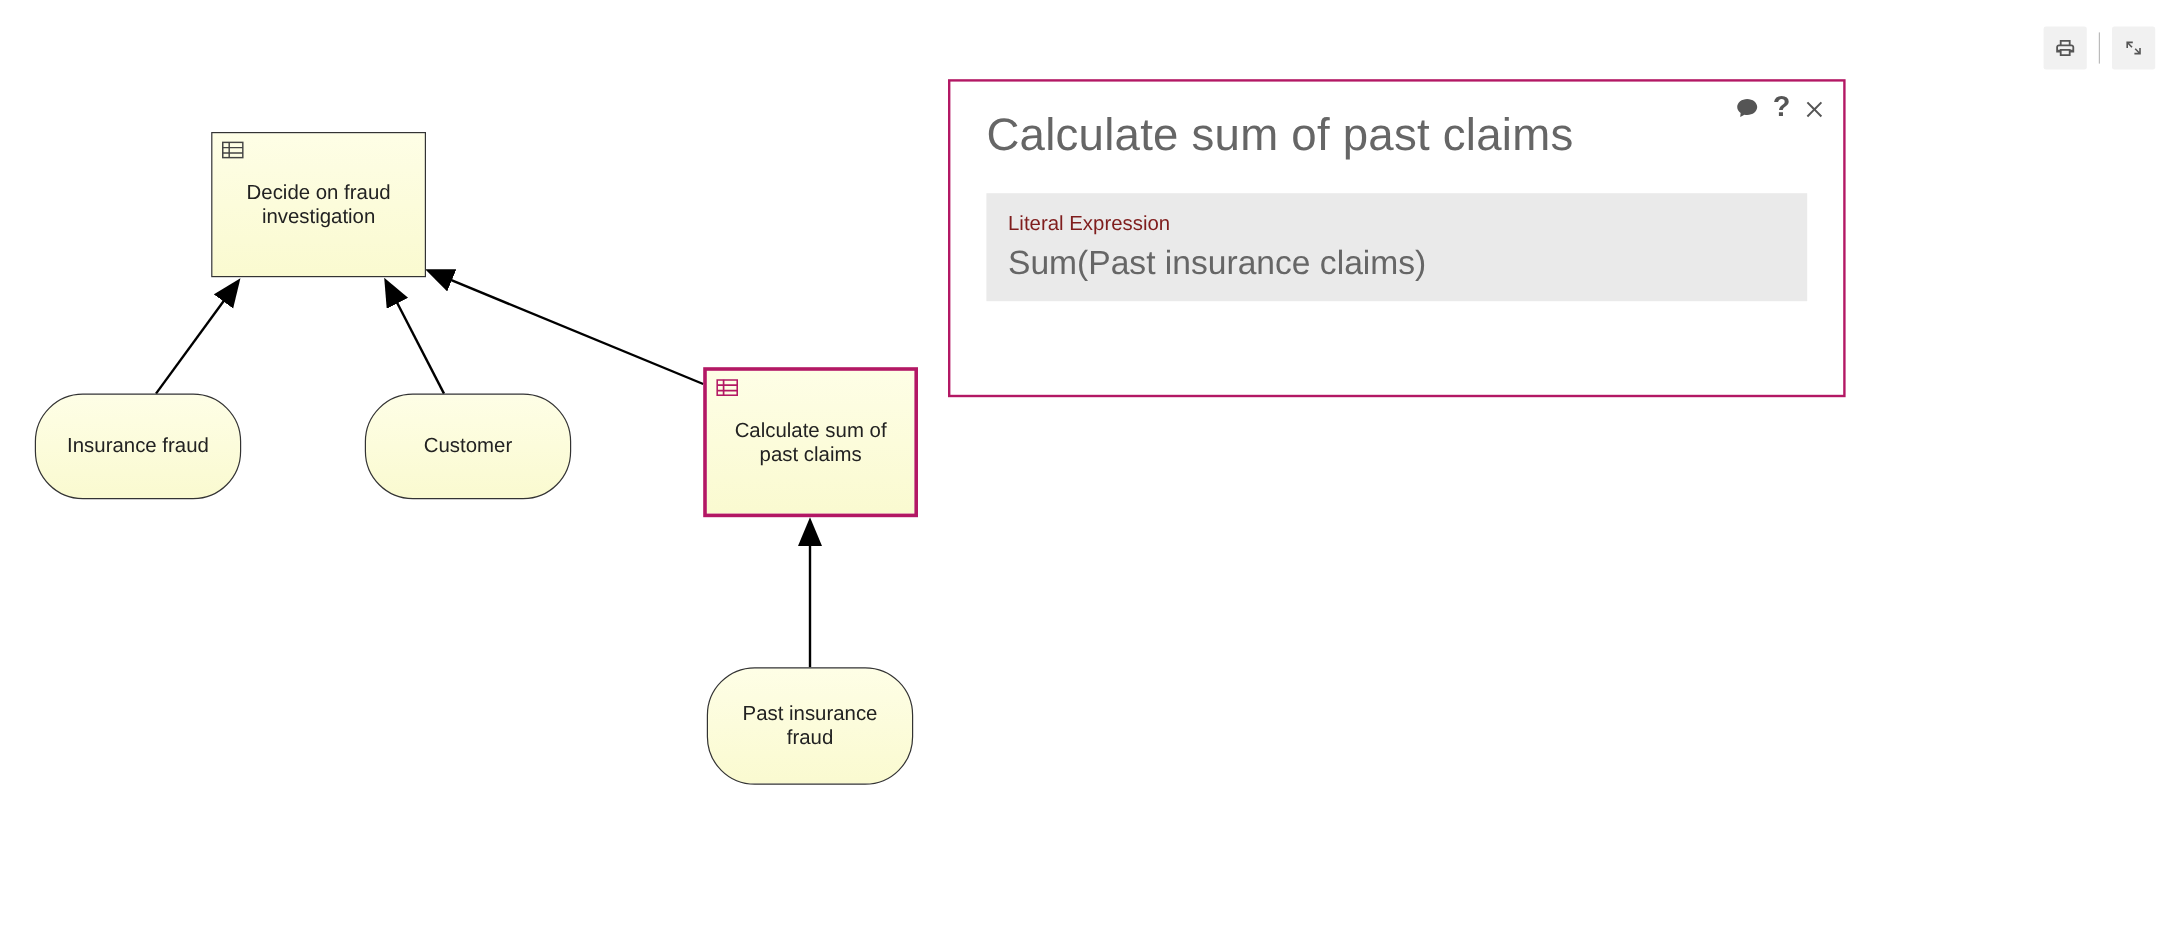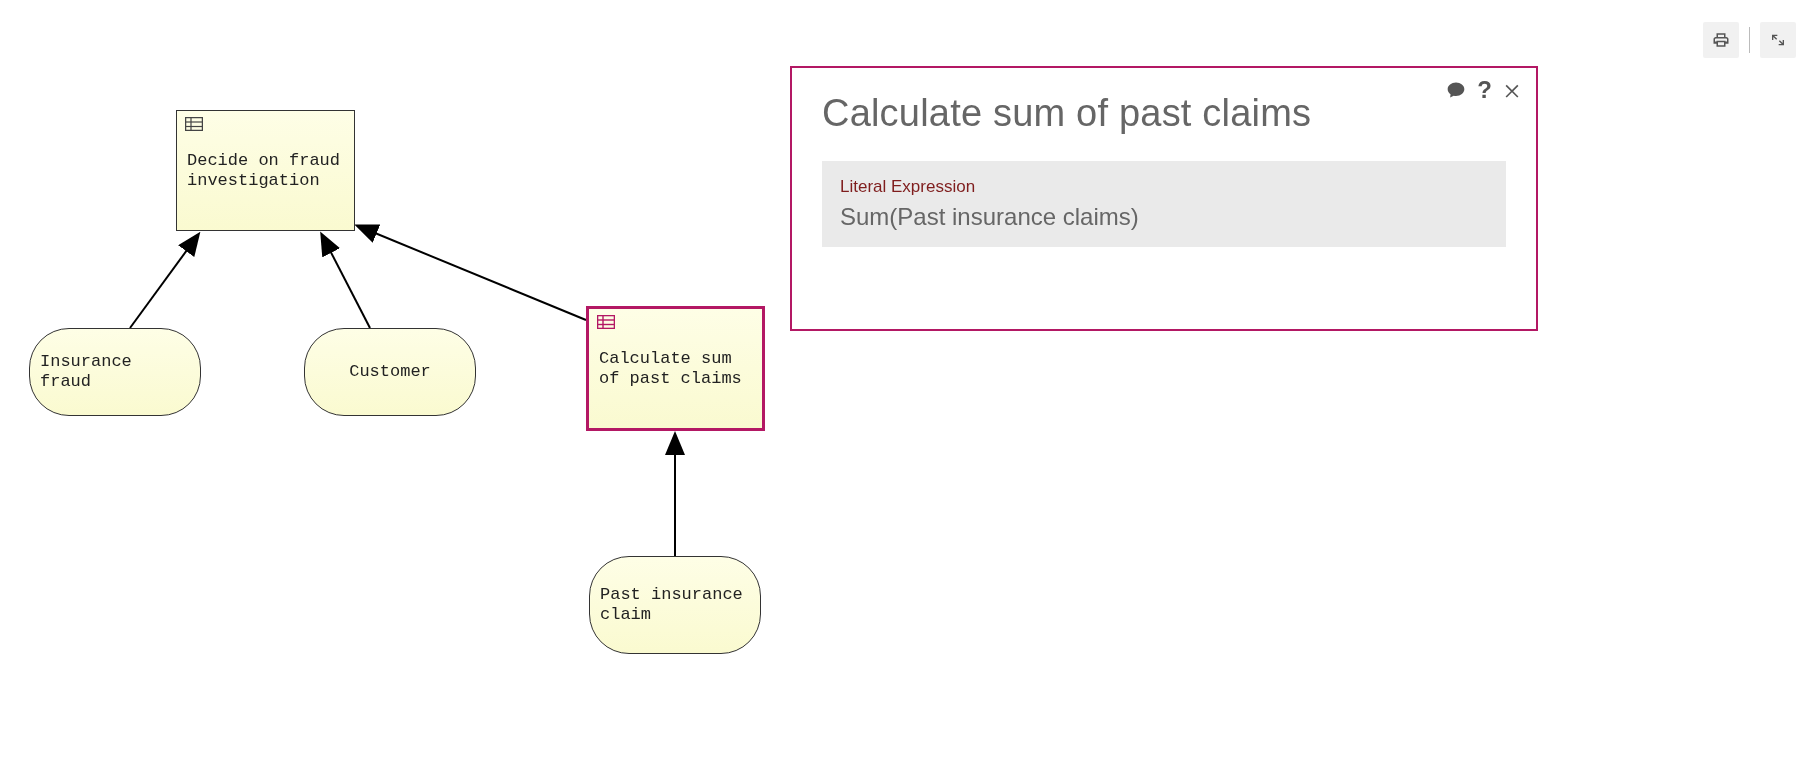--- a/index.html
+++ b/index.html
@@ -17,25 +17,25 @@
     height: 780px;
   }
 
   
   .dmn-node {
     position: absolute;
     box-sizing: border-box;
     display: flex;
     align-items: center;
     justify-content: center;
+    text-align: center;
     padding: 8px 10px;
     font-size: 17px;
     color: #222;
     background: linear-gradient(to bottom, #fefee6, #fafad0);
-    font-family: Liberation Mono, monospace;
   }
   .decision {
     border: 1.5px solid #333;
   }
   .decision.selected {
     border: 3px solid #b31864;
   }
   .input-data {
     border: 1.5px solid #333;
     border-radius: 40px;
@@ -123,21 +123,21 @@
     margin: 10px 30px 24px 30px;
     background: #eaeaea;
     padding: 16px 18px;
   }
   .expr-label {
     font-size: 17px;
     color: #7f1d1d;
     margin-bottom: 6px;
   }
   .expr-value {
-    font-size: 24px;
+    font-size: 28px;
     font-weight: 300;
     color: #666;
   }
 
   
   .arrows {
     position: absolute;
     top: 0; left: 0;
     pointer-events: none;
   }
@@ -189,21 +189,21 @@
 
   <div class="dmn-node input-data" style="left:29px; top:328px; width:172px; height:88px;">
     <span class="node-label">Insurance fraud</span>
   </div>
 
   <div class="dmn-node input-data" style="left:304px; top:328px; width:172px; height:88px;">
     <span class="node-label">Customer</span>
   </div>
 
   <div class="dmn-node input-data" style="left:589px; top:556px; width:172px; height:98px;">
-    <span class="node-label">Past insurance claim</span>
+    <span class="node-label">Past insurance fraud</span>
   </div>
 
   <div class="toolbar">
     <div class="tool-btn">
       <svg width="18" height="18" viewBox="0 0 24 24">
         <path fill="#555" d="M19 8h-1V3H6v5H5c-1.66 0-3 1.34-3 3v6h4v4h12v-4h4v-6c0-1.66-1.34-3-3-3zM8 5h8v3H8V5zm8 14H8v-4h8v4zm4-5h-2v-1H6v1H4v-3c0-.55.45-1 1-1h14c.55 0 1 .45 1 1v3z"></path>
       </svg>
     </div>
     <div class="tool-sep"></div>
     <div class="tool-btn">

